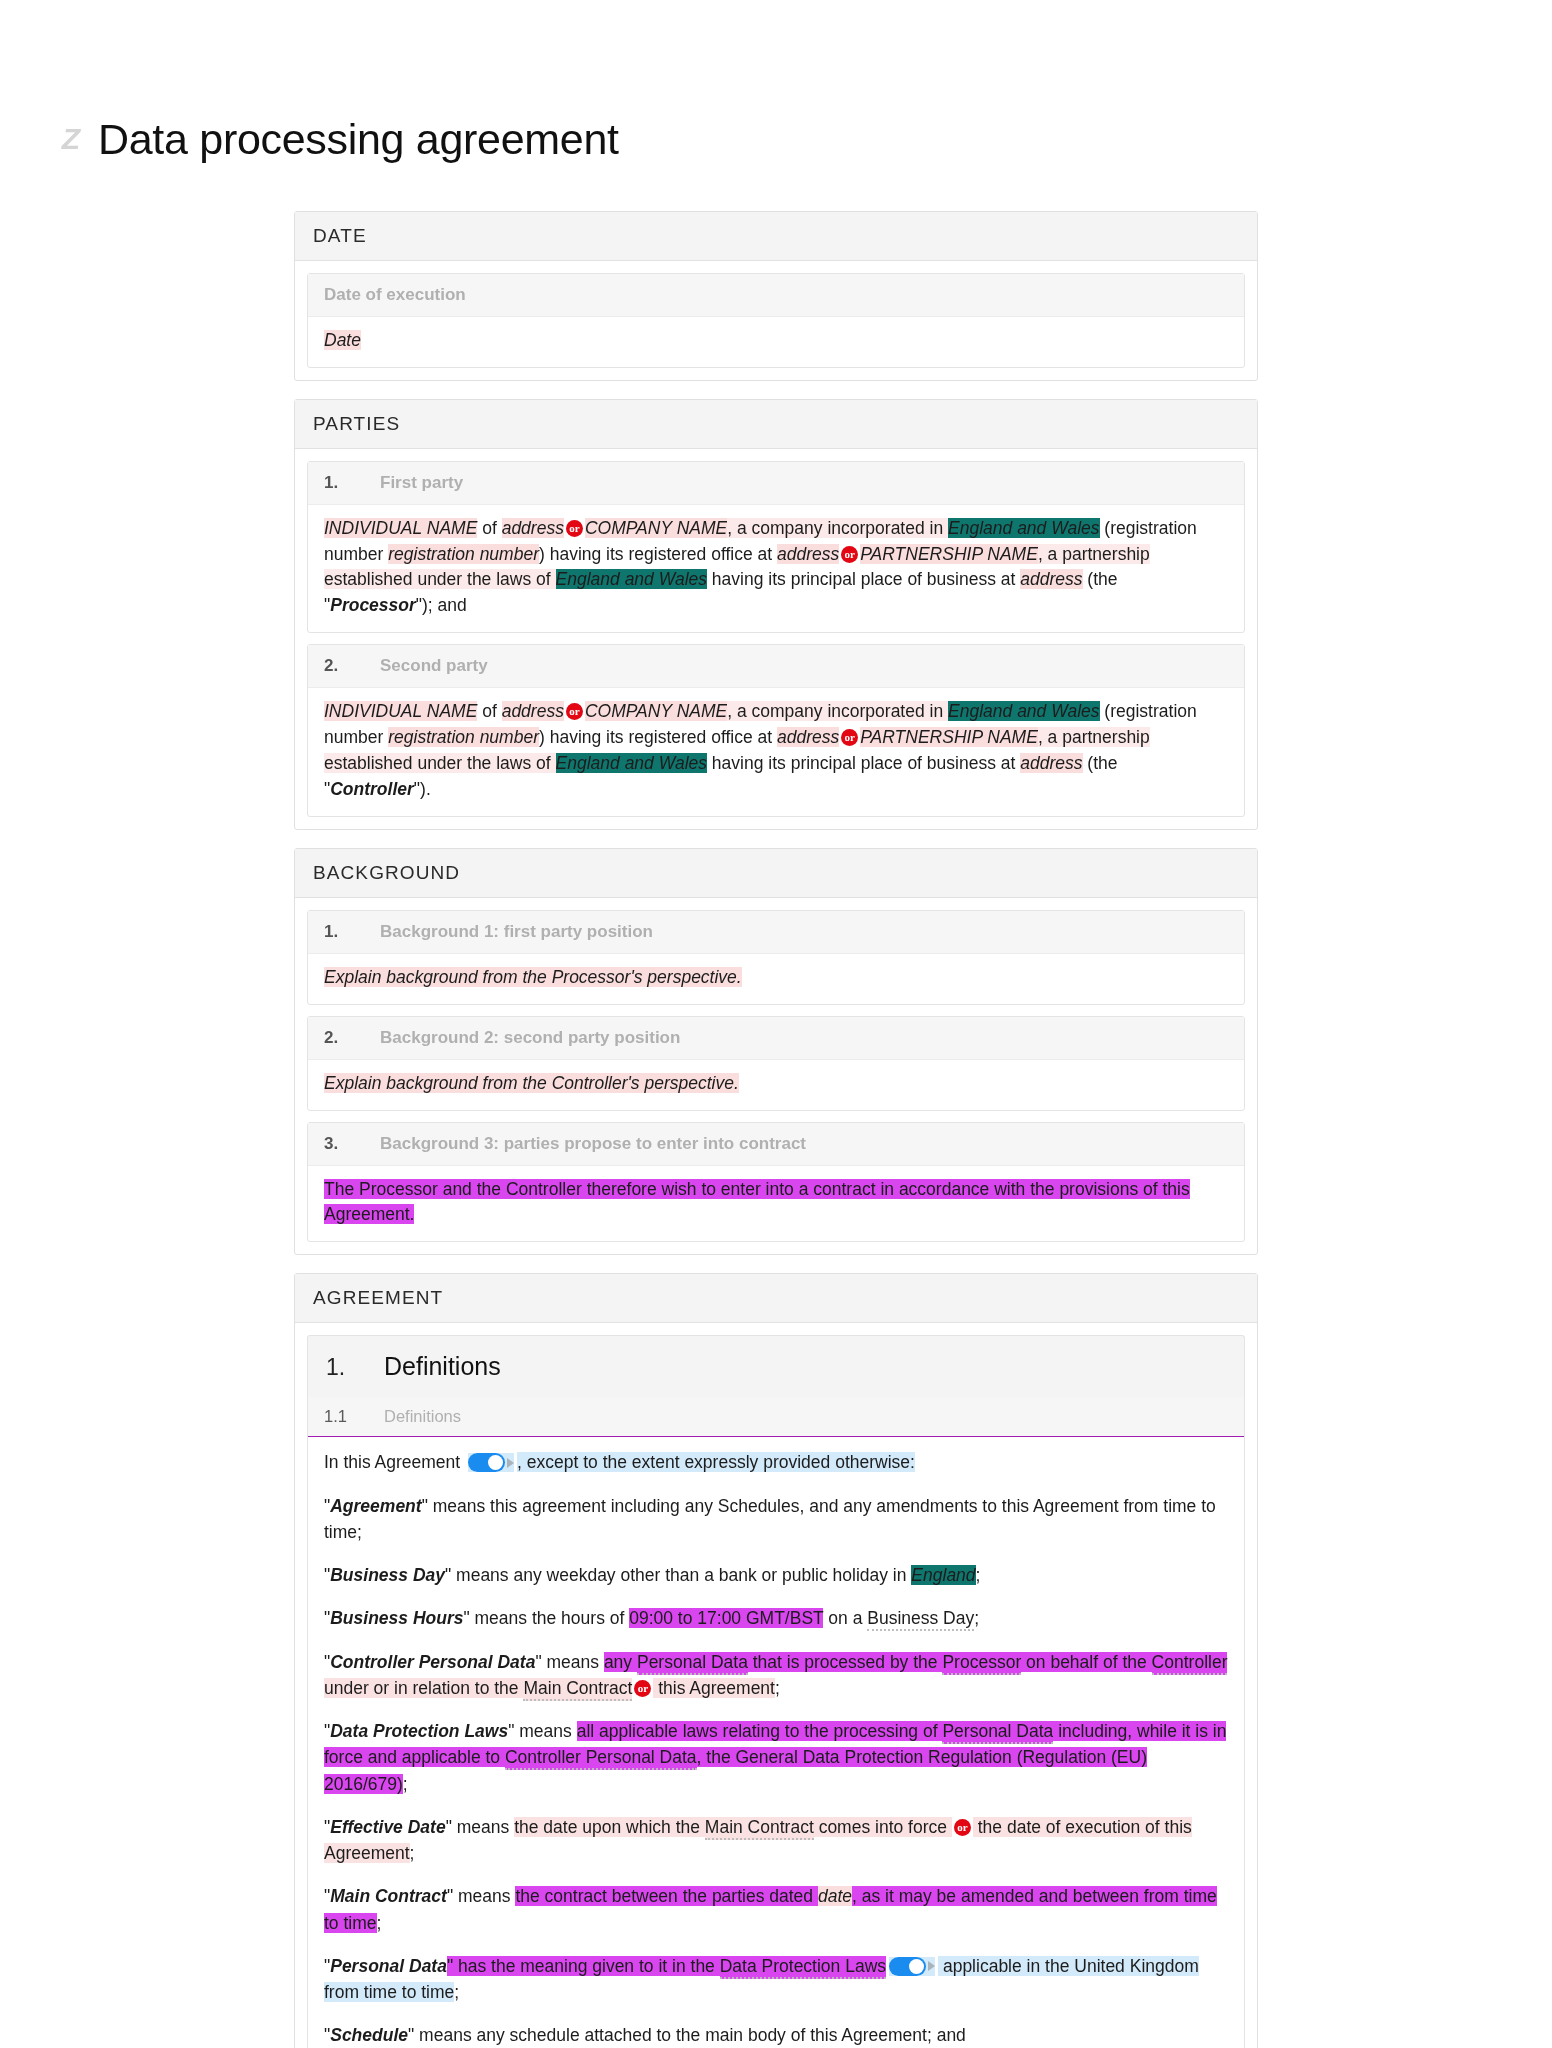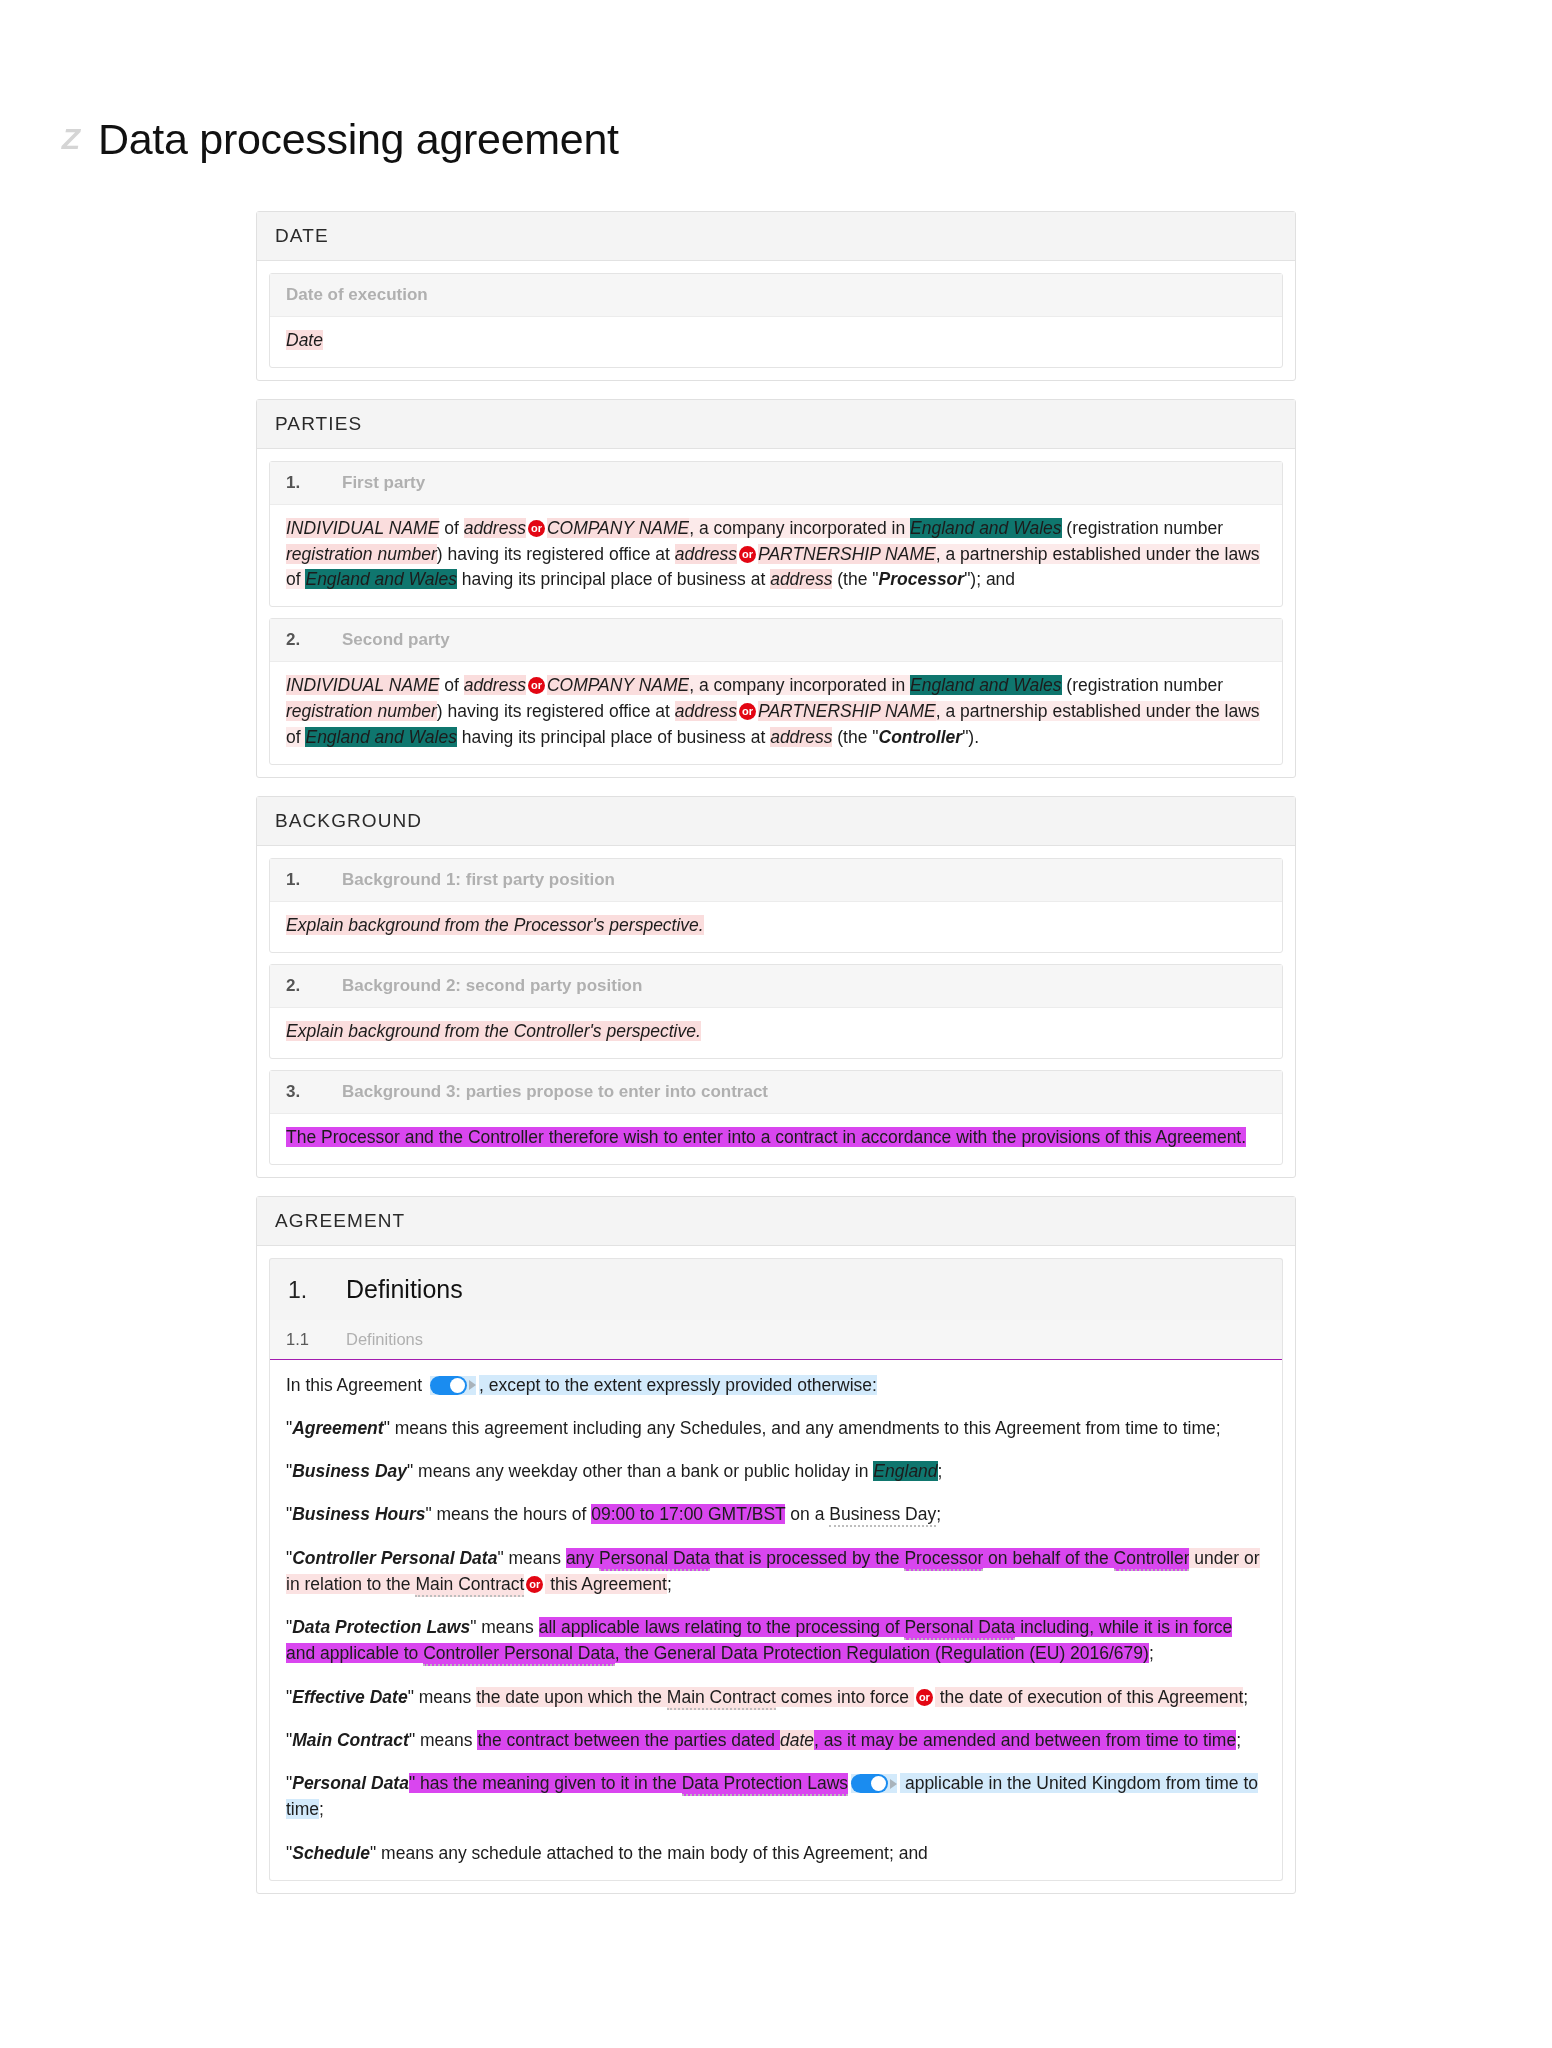--- a/index.html
+++ b/index.html
@@ -36,21 +36,21 @@
     font-size: 43px;
     font-weight: 400;
     letter-spacing: -0.3px;
     color: #111;
     line-height: 1.05;
   }
 
   
   .section {
     margin: 0 auto 18px auto;
-    width: 1040px;
+    width: 964px;
     border: 1px solid #e0e0e0;
     border-radius: 3px;
     background: #ffffff;
   }
   .section-header {
     background: #f4f4f4;
     border-bottom: 1px solid #e2e2e2;
     padding: 13px 18px;
     font-size: 19px;
     letter-spacing: 1.1px;
@@ -160,21 +160,21 @@
     font-size: 11px;
     font-weight: 700;
     line-height: 17px;
     height: 17px;
     min-width: 17px;
     padding: 0 3px;
     border-radius: 9px;
     text-align: center;
     vertical-align: 2px;
     margin: 0 2px;
-    font-family: Liberation Sans, sans-serif;
+    font-family: Liberation Serif, serif;
   }
 
   
   .toggle-wrap {
     display: inline-flex;
     align-items: center;
     vertical-align: -4px;
     margin: 0 3px;
     gap: 2px;
   }

